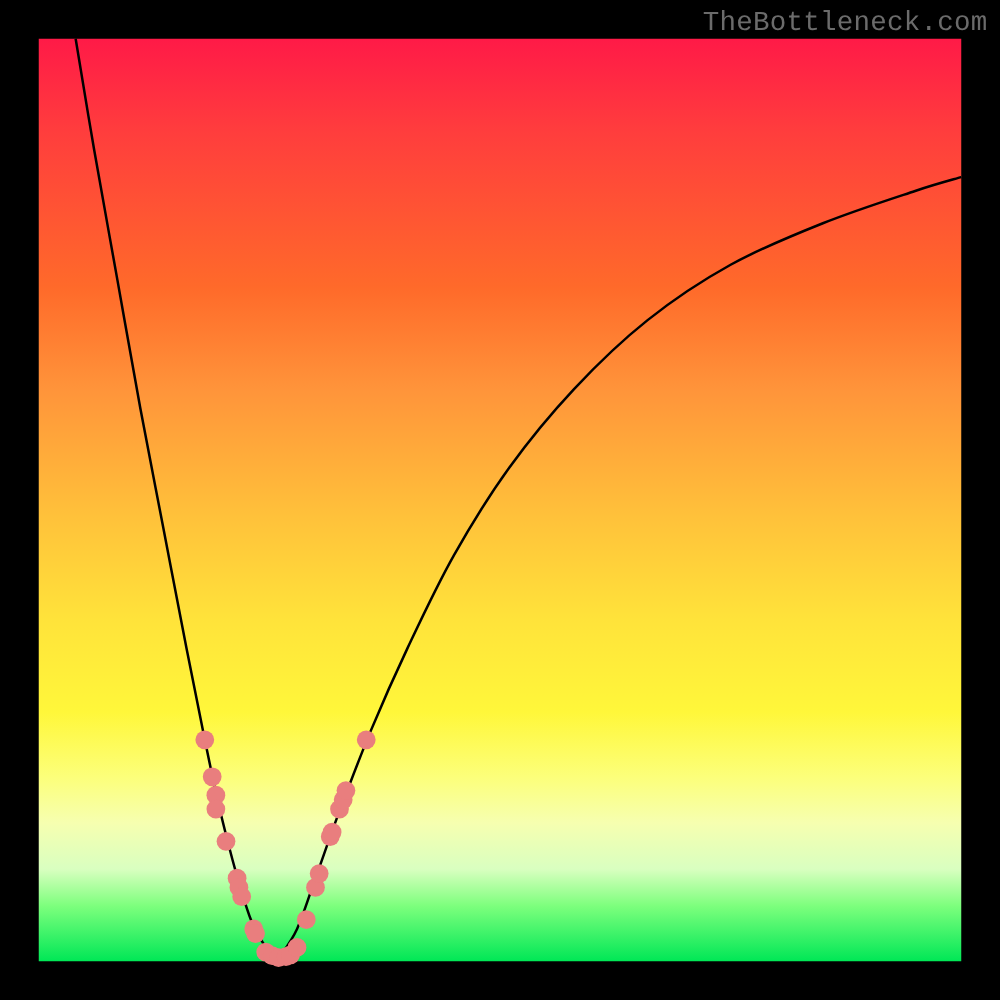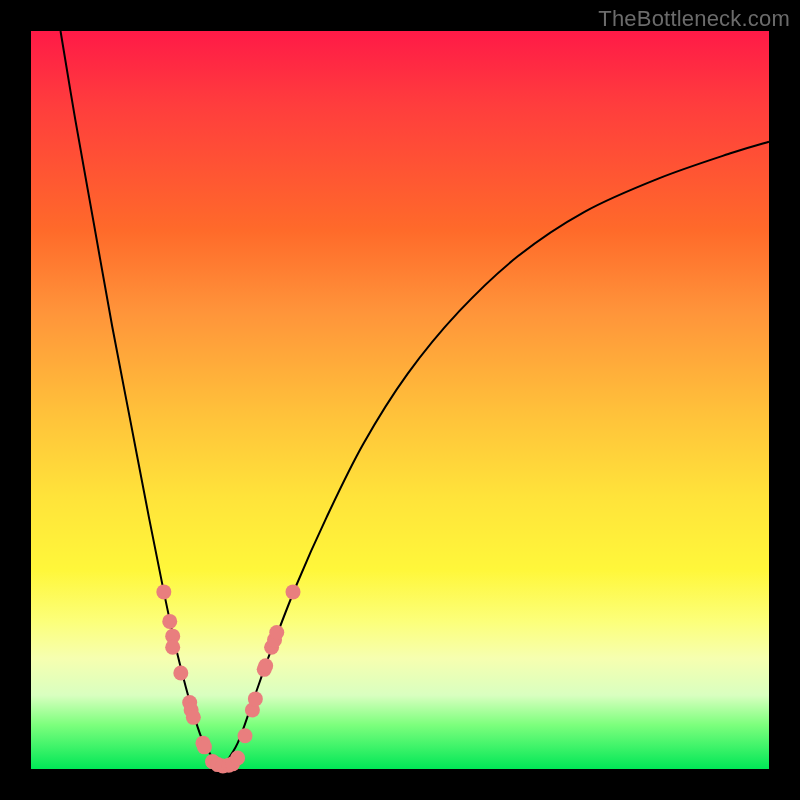--- a/index.html
+++ b/index.html
@@ -11,20 +11,21 @@
     background: #000;
     font-family: Arial, Helvetica, sans-serif;
   }
   .frame {
     position: absolute;
     left: 0;
     top: 0;
     width: 800px;
     height: 632px;
     background: #000;
+    font-family: Liberation Mono, monospace;
   }
   .plot-area {
     position: absolute;
     left: 31px;
     top: 31px;
     width: 738px;
     height: 738px;
     
     background: linear-gradient(
       to bottom,

